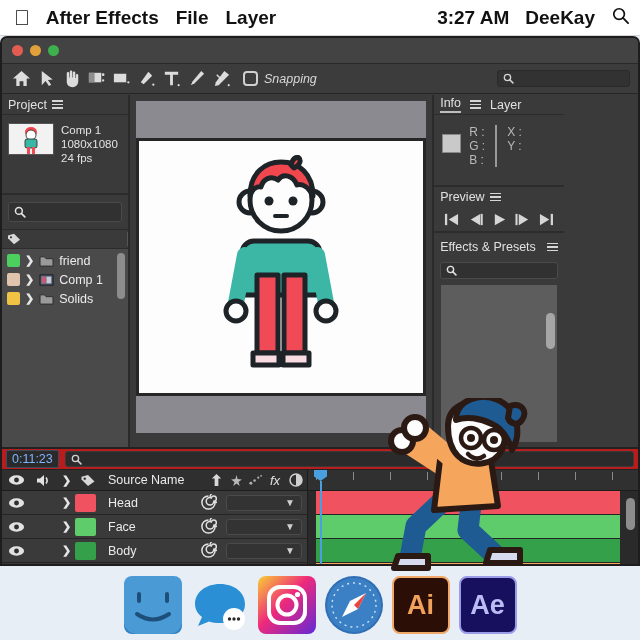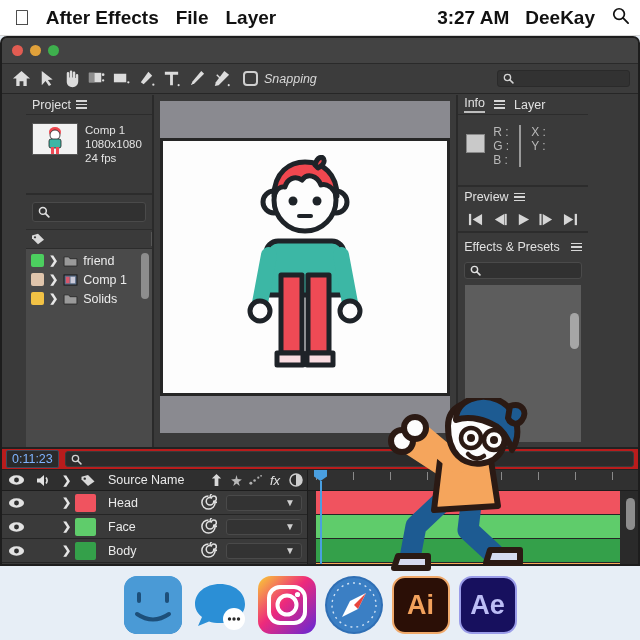--- a/index.html
+++ b/index.html
@@ -58,21 +58,21 @@
   .snap-box { width: 15px; height: 15px; border: 2px solid #cfcfcf; border-radius: 4px;
               margin-left: 8px; margin-right: 6px; }
   .snap-label { font-size: 12.5px; color: #d8d8d8; font-style: italic; }
   .toolbar-search {
     margin-left: auto; width: 133px; height: 17px; background: #323232;
     border: 1px solid #2a2a2a; border-radius: 3px; display: flex; align-items: center;
     padding-left: 5px;
   }
 
   
-  .mainrow { position: absolute; left: 0; top: 57px; width: 562px; height: 352px; display: flex; margin-left: 24px; }
+  .mainrow { position: absolute; left: 0; top: 57px; width: 562px; height: 352px; display: flex; }
 
   
   .project-panel { width: 140px; background: #3a3a3a; border-right: 2px solid #2a2a2a;
                    display: flex; flex-direction: column; }
   .panel-head { height: 20px; display: flex; align-items: center; padding: 0 6px; gap: 5px;
                 background: #3a3a3a; border-bottom: 1px solid #2c2c2c; }
   .panel-title { font-size: 12.5px; color: #e0e0e0; }
   .hamb { display: inline-block; width: 11px; }
   .hamb i { display: block; height: 1.5px; background: #d6d6d6; margin: 2px 0; }
   .proj-preview { height: 80px; display: flex; padding: 8px 6px; gap: 7px;
@@ -166,21 +166,21 @@
                background: #8d8d8d; border-radius: 5px; z-index: 5; }
 
   
   .char-overlay { position: absolute; left: 372px; top: 398px; width: 175px; height: 175px;
                   z-index: 20; pointer-events: none; }
 
   
   .dock { position: absolute; left: 0; bottom: 0; width: 640px; height: 74px;
           display: flex; align-items: flex-end; justify-content: center; gap: 9px;
           padding-bottom: 6px; }
-  .dock-icon { width: 58px; height: 58px; border-radius: 13px; overflow: hidden;
+  .dock-icon { width: 58px; height: 58px; border-radius: 8px; overflow: hidden;
                display: flex; align-items: center; justify-content: center; position: relative; }
   .di-finder { background: linear-gradient(180deg,#4c9ddb,#2f7fc4); }
   .di-msg { background: transparent; }
   .di-ig { background: linear-gradient(135deg,#f9ce34 0%,#ee2a7b 45%,#6228d7 100%); }
   .di-safari { background: #2f6fb5; border-radius: 50%; }
   .di-ai { background: #2b0f06; border: 2px solid #f0a96b; }
   .di-ae { background: #17105e; border: 2px solid #9a9ce8; margin-top: 25px; }
   .di-txt { font-size: 27px; font-weight: bold; }
 </style>
 </head>

